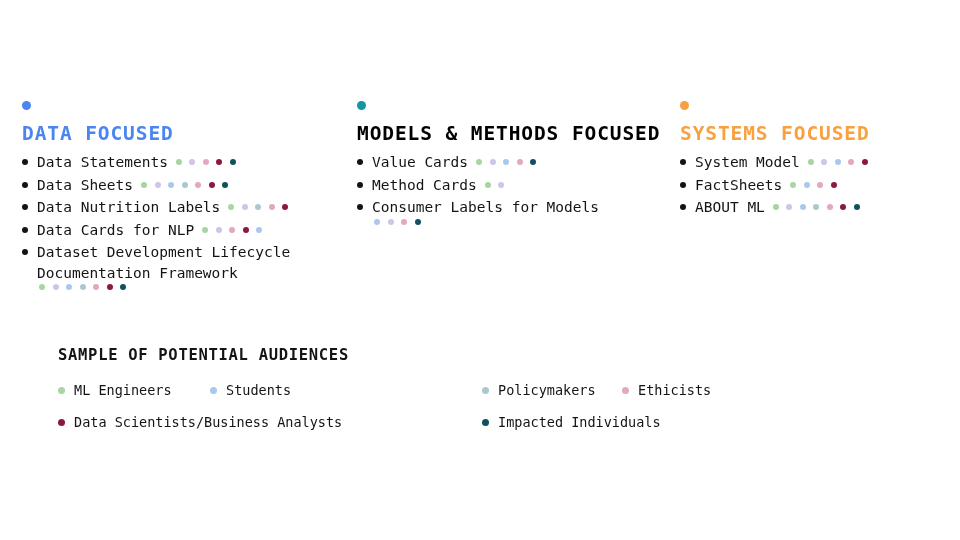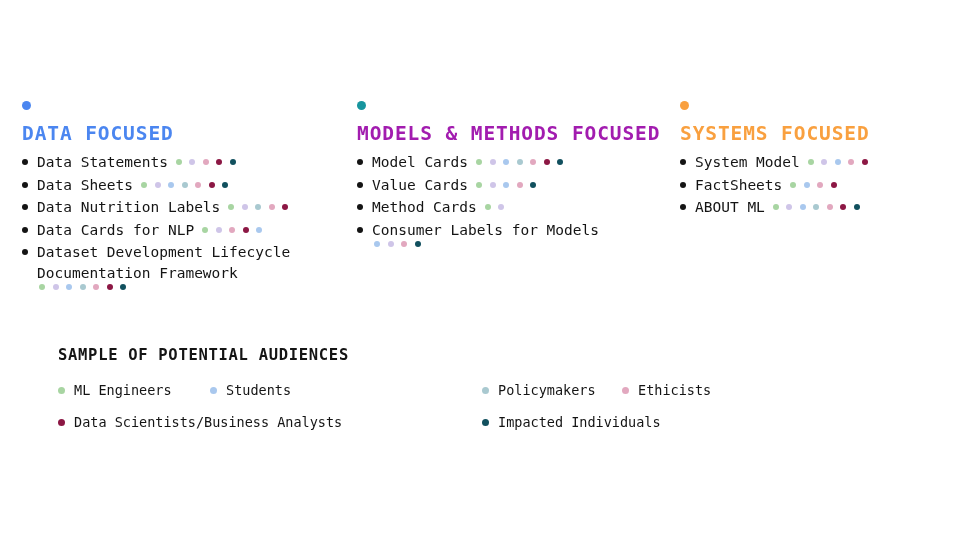--- a/index.html
+++ b/index.html
@@ -204,35 +204,23 @@
               <span class="dot" style="background: rgb(140, 23, 68);"></span>
               <span class="dot" style="background: rgb(17, 80, 94);"></span>
             </span></div>
         </div>
       </div>
   </div>
 
   <div class="column" id="col-models">
     <div class="col-head">
       <span class="head-bullet" style="background: rgb(23, 149, 158);"></span>
-      <span class="head-text" style="color: #a21caf;">MODELS &amp; METHODS FOCUSED</span>
+      <span class="head-text" style="color: #000000;">MODELS &amp; METHODS FOCUSED</span>
     </div>
     <div class="items">
-        <div class="item">
-          <span class="item-bullet"></span>
-          <div class="item-body"><span class="item-label">Model Cards</span><span class="dots">
-              <span class="dot" style="background: rgb(168, 213, 162);"></span>
-              <span class="dot" style="background: rgb(207, 197, 232);"></span>
-              <span class="dot" style="background: rgb(169, 200, 238);"></span>
-              <span class="dot" style="background: rgb(169, 201, 208);"></span>
-              <span class="dot" style="background: rgb(226, 168, 191);"></span>
-              <span class="dot" style="background: rgb(140, 23, 68);"></span>
-              <span class="dot" style="background: rgb(17, 80, 94);"></span>
-            </span></div>
-        </div>
         <div class="item">
           <span class="item-bullet"></span>
           <div class="item-body"><span class="item-label">Value Cards</span><span class="dots">
               <span class="dot" style="background: rgb(168, 213, 162);"></span>
               <span class="dot" style="background: rgb(207, 197, 232);"></span>
               <span class="dot" style="background: rgb(169, 200, 238);"></span>
               <span class="dot" style="background: rgb(226, 168, 191);"></span>
               <span class="dot" style="background: rgb(17, 80, 94);"></span>
             </span></div>
         </div>

